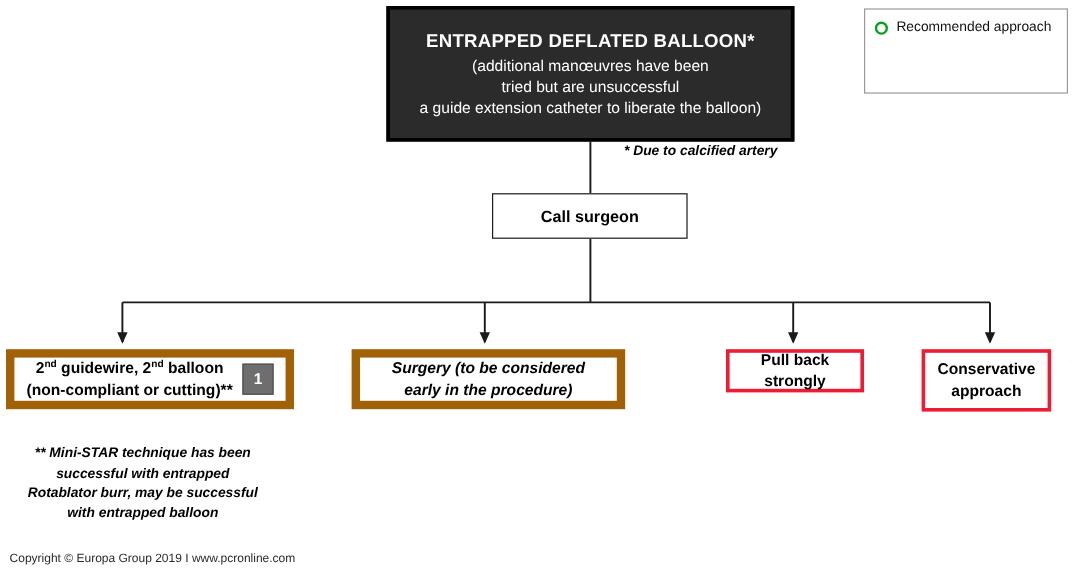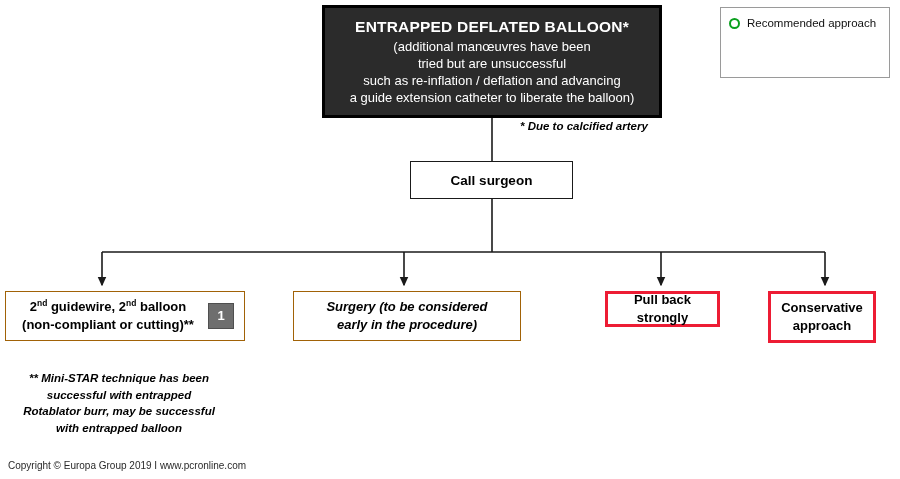--- a/index.html
+++ b/index.html
@@ -86,21 +86,21 @@
   
   .leaf{
     position:absolute;
     box-sizing:border-box;
     background:#ffffff;
     display:flex;align-items:center;justify-content:center;
     text-align:center;
     font-size:13px;font-weight:bold;
     line-height:1.35;
   }
-  .leaf.green{border:1px solid #a16207;}
+  .leaf.green{border:7px solid #a16207;}
   .leaf.red{border:3px solid #ed1c34;}
 
   .leaf-1{left:5px;top:291px;width:240px;height:50px;}
   .leaf-2{left:293px;top:291px;width:228px;height:50px;font-style:italic;}
   .leaf-3{left:605px;top:291px;width:115px;height:36px;}
   .leaf-4{left:768px;top:291px;width:108px;height:52px;}
 
   .leaf-1 .leaf-text{padding-right:34px;}
   .badge{
     position:absolute;
@@ -158,21 +158,20 @@
     <line x1="102" y1="252" x2="102" y2="285" stroke="#1a1a1a" stroke-width="1.6" marker-end="url(#arrow)"></line>
     <line x1="404" y1="252" x2="404" y2="285" stroke="#1a1a1a" stroke-width="1.6" marker-end="url(#arrow)"></line>
     <line x1="661" y1="252" x2="661" y2="285" stroke="#1a1a1a" stroke-width="1.6" marker-end="url(#arrow)"></line>
     <line x1="825" y1="252" x2="825" y2="285" stroke="#1a1a1a" stroke-width="1.6" marker-end="url(#arrow)"></line>
   </svg>
 
   <div class="root-box">
     <div class="root-title">ENTRAPPED DEFLATED BALLOON*</div>
     <div class="root-sub">(additional manœuvres have been</div>
     <div class="root-sub">tried but are unsuccessful</div>
-    <div class="root-sub">such as re-inflation / deflation and advancing</div>
     <div class="root-sub">a guide extension catheter to liberate the balloon)</div>
   </div>
 
   <div class="note-calcified">* Due to calcified artery</div>
 
   <div class="legend">
     <div class="legend-row">
       <span class="legend-dot green"></span>
       <span class="legend-label">Recommended approach</span>
     </div>

